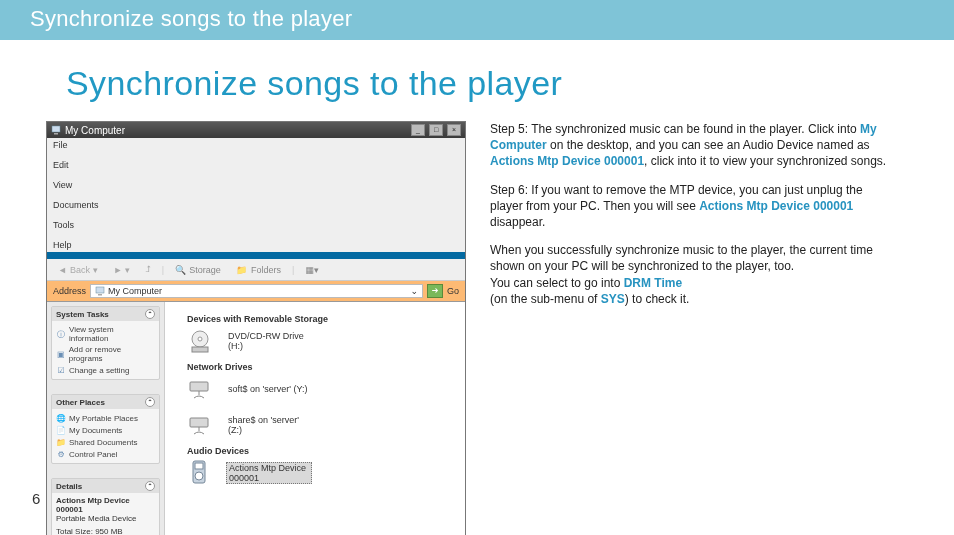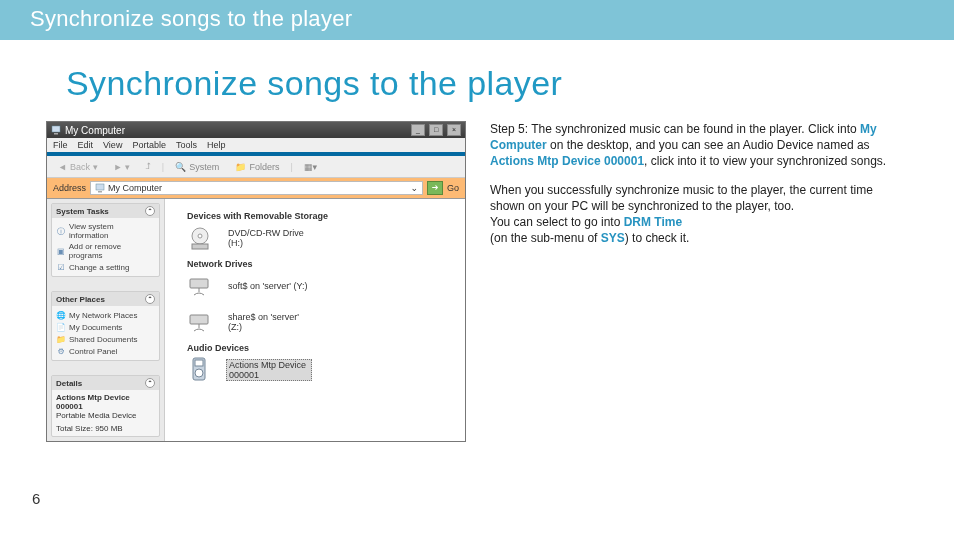--- a/index.html
+++ b/index.html
@@ -59,21 +59,22 @@
     font-size: 7px;
     line-height: 10px;
     text-align: center;
     color: #222;
   }
   .win-menu {
     background: #efefef;
     padding: 2px 6px;
     display: flex;
     gap: 10px;
-    border-bottom: 4px solid #0369a1;
+    border-bottom: 7px solid #0369a1;
+    flex-direction: column;
   }
   .win-toolbar {
     background: #efefef;
     padding: 3px 6px;
     display: flex;
     align-items: center;
     gap: 6px;
     border-bottom: 1px solid #ccc;
     color: #888;
   }
@@ -231,39 +232,39 @@
       <span class="spacer"></span>
       <span class="win-btn">_</span>
       <span class="win-btn">□</span>
       <span class="win-btn">×</span>
     </div>
 
     <div class="win-menu">
       <span>File</span>
       <span>Edit</span>
       <span>View</span>
-      <span>Portable</span>
+      <span>Documents</span>
       <span>Tools</span>
       <span>Help</span>
     </div>
 
     <div class="win-toolbar">
       <span class="tb-btn disabled">
         <span>◄</span>
         <span>Back</span>
         <span>▾</span>
       </span>
       <span class="tb-btn disabled">► ▾</span>
       <span class="tb-btn disabled">
         <span>⮥</span>
       </span>
       <span style="color:#ccc">|</span>
       <span class="tb-btn">
         <span>🔍</span>
-        <span>System</span>
+        <span>Storage</span>
       </span>
       <span class="tb-btn">
         <span>📁</span>
         <span>Folders</span>
       </span>
       <span style="color:#ccc">|</span>
       <span class="tb-btn">▦▾</span>
     </div>
 
     <div class="addr-row">
@@ -308,21 +309,21 @@
         </div>
 
         <div class="pane-block">
           <div class="pane-head">
             <span>Other Places</span>
             <span class="chev">⌃</span>
           </div>
           <div class="pane-list">
             <div class="pane-item">
                 <span class="smicon">🌐</span>
-                <span>My Network Places</span>
+                <span>My Portable Places</span>
               </div>
             <div class="pane-item">
                 <span class="smicon">📄</span>
                 <span>My Documents</span>
               </div>
             <div class="pane-item">
                 <span class="smicon">📁</span>
                 <span>Shared Documents</span>
               </div>
             <div class="pane-item">
@@ -398,20 +399,23 @@
         </div>
       </div>
     </div>
   </div>
 
   <div class="instructions">
     <p>
       <span>Step 5: The synchronized music can be found in the player. Click into </span><span class="kw">My Computer</span><span> on the desktop, and you can see an Audio Device named as </span><span class="kw">Actions Mtp Device 000001</span><span>, click into it to view your synchronized songs.</span>
     </p>
     <p>
+      <span>Step 6: If you want to remove the MTP device, you can just unplug the player from your PC. Then you will see </span><span class="kw">Actions Mtp Device 000001</span><span> disappear.</span>
+    </p>
+    <p>
       <span>When you successfully synchronize music to the player, the current time shown on your PC will be synchronized to the player, too.</span><br>
       <span>You can select to go into </span><span class="kw">DRM Time</span><br>
       <span>(on the sub-menu of </span><span class="kw">SYS</span><span>) to check it.</span>
     </p>
   </div>
 </div>
 
 <div class="page-num">6</div>
 
 </body></html>

